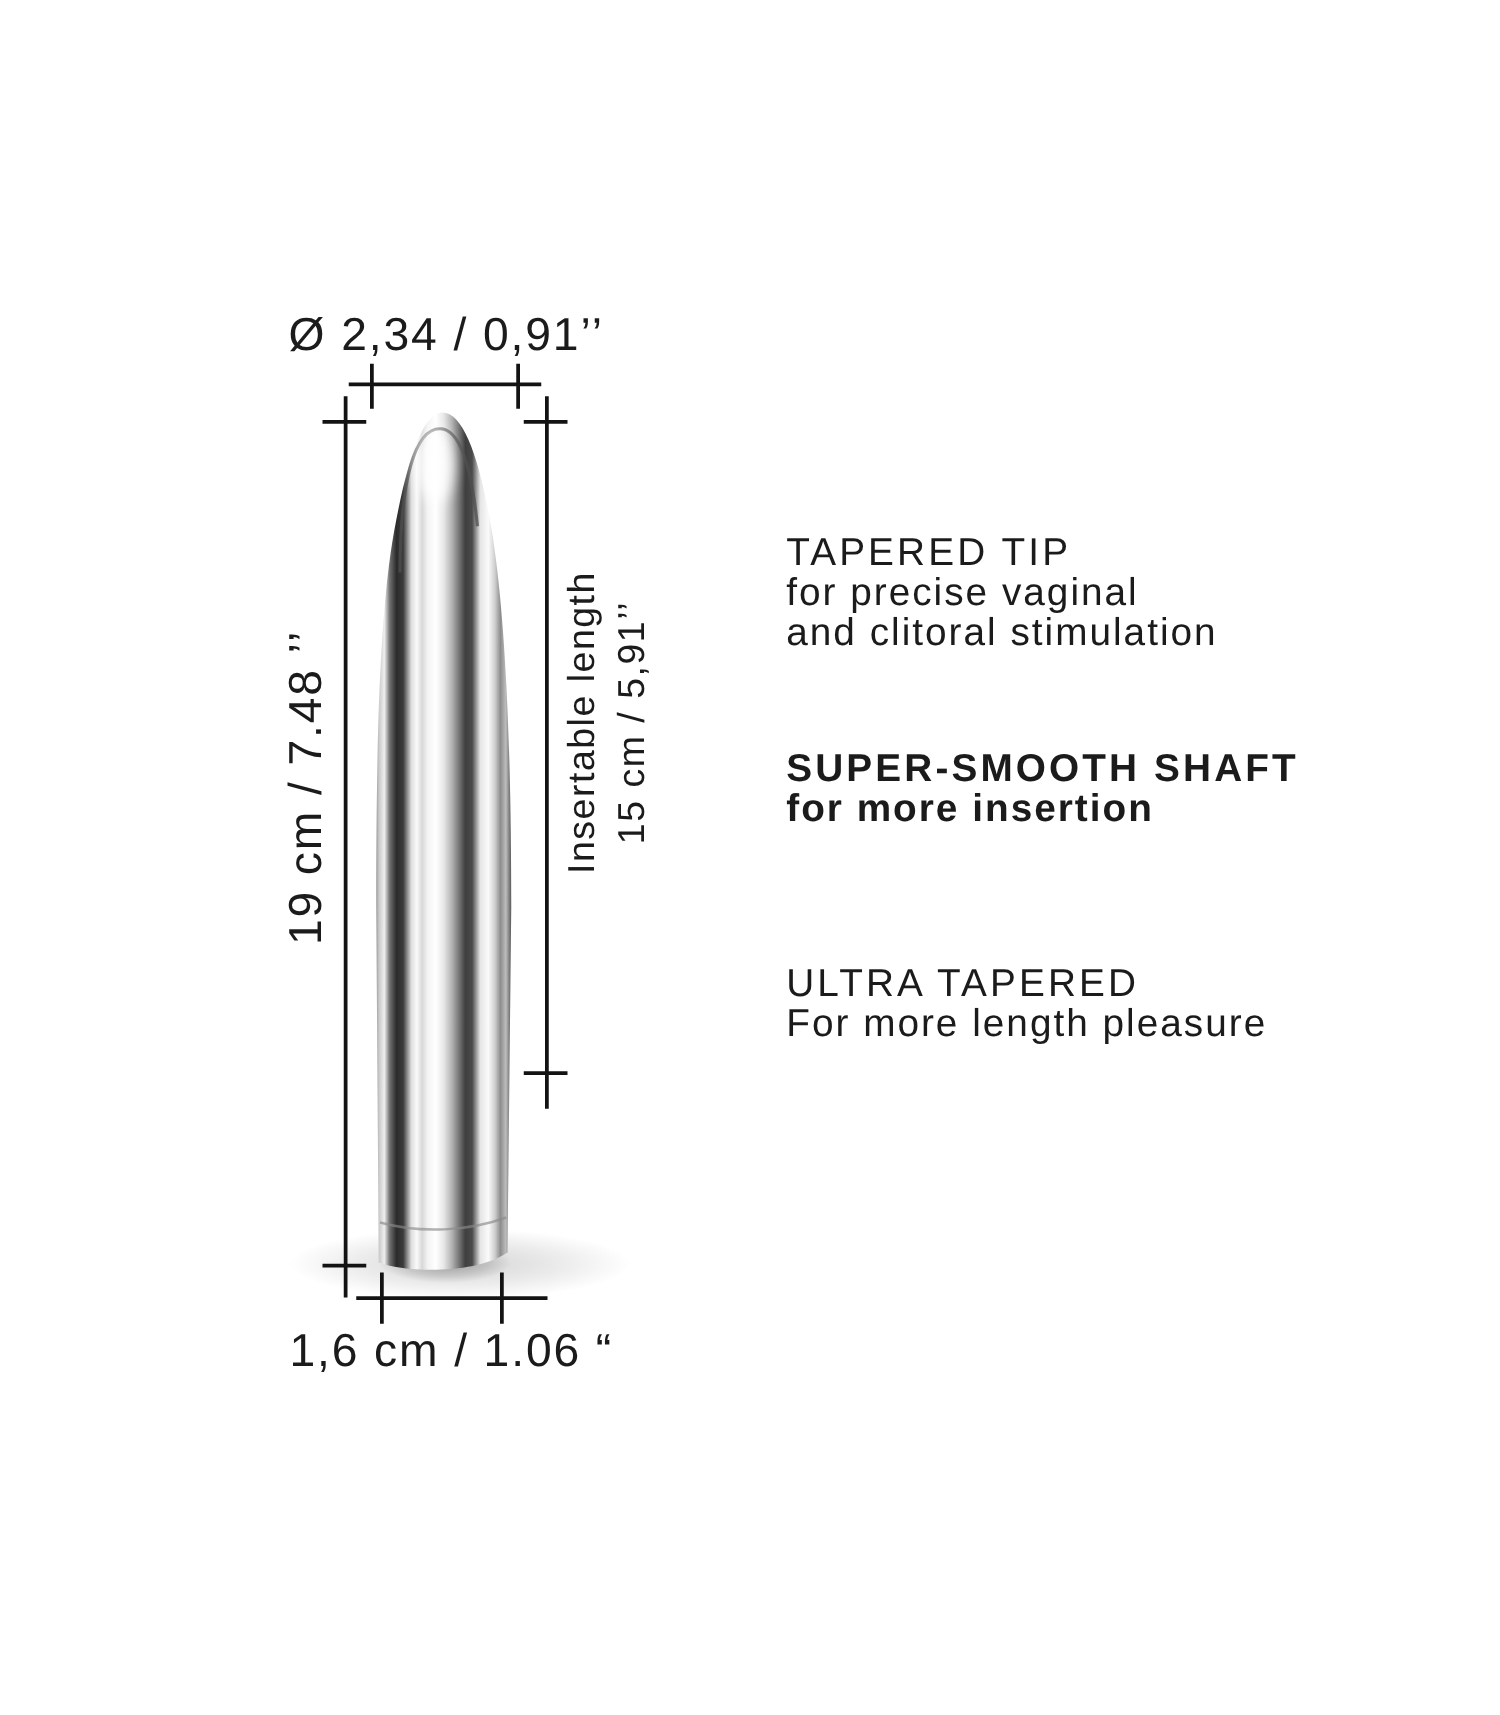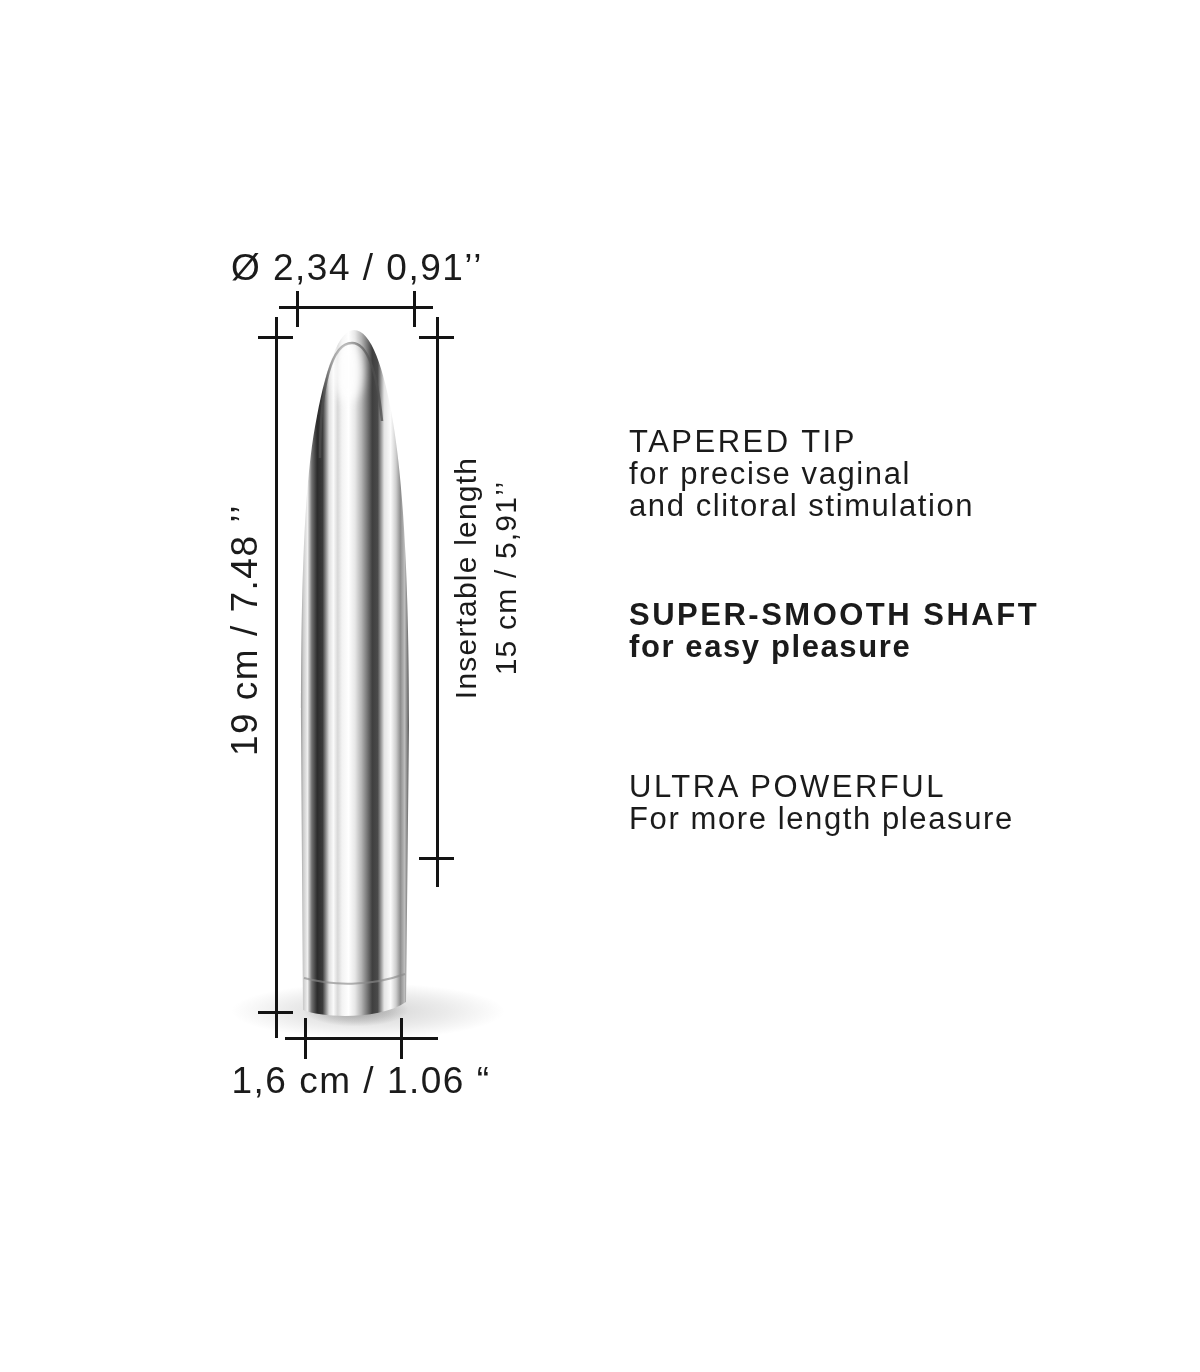--- a/index.html
+++ b/index.html
@@ -153,21 +153,21 @@
   <div class="dim-label" style="left:161px;top:1060px;width:400px;">1,6 cm / 1.06 “</div>
 
   <div class="feature" style="top:390px;margin-top:36px;">
     <div class="title">TAPERED TIP</div>
     <div class="desc">for precise vaginal
 and clitoral stimulation</div>
   </div>
 
   <div class="feature" style="top:599px;font-weight:bold;">
     <div class="title">SUPER-SMOOTH SHAFT</div>
-    <div class="desc">for easy pleasure</div>
+    <div class="desc">for more insertion</div>
   </div>
 
   <div class="feature" style="top:771px;">
-    <div class="title">ULTRA POWERFUL</div>
+    <div class="title">ULTRA TAPERED</div>
     <div class="desc">For more length pleasure</div>
   </div>
 
 </div>
 
 </body></html>

